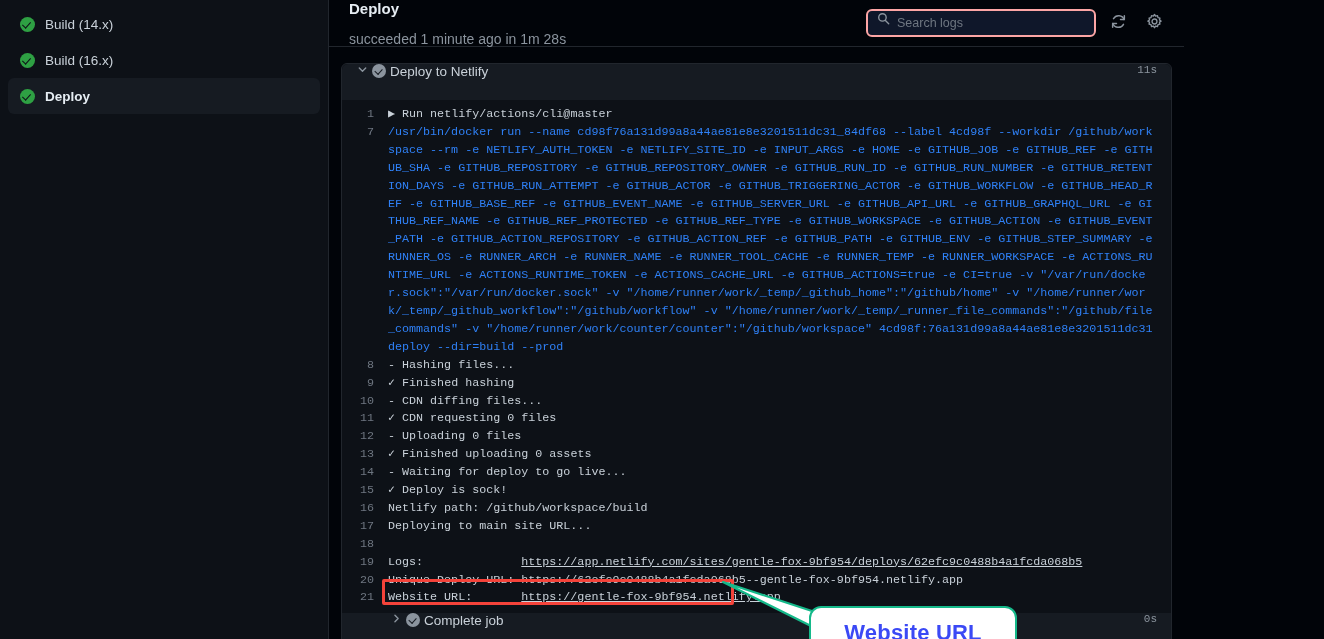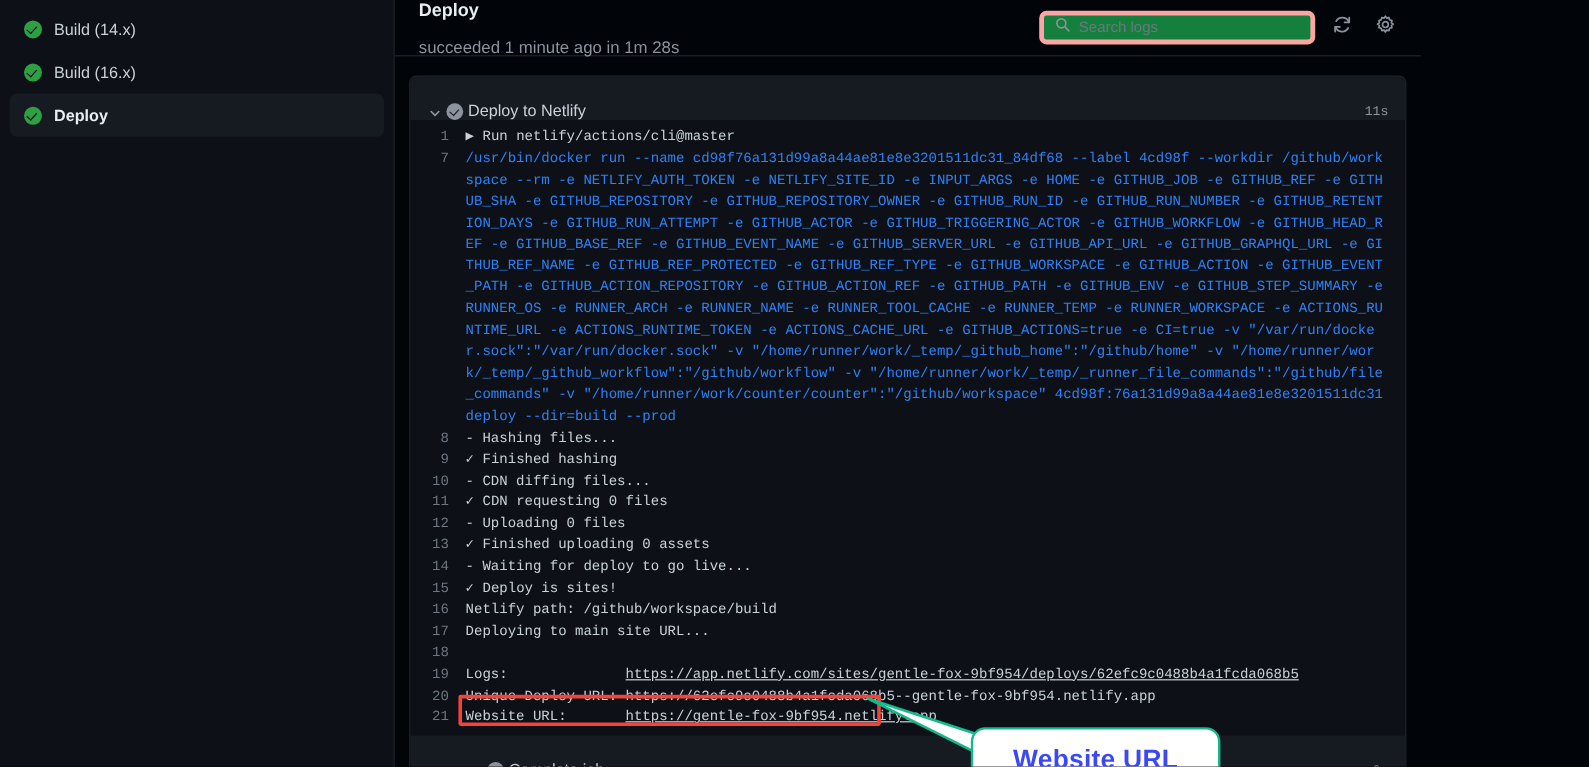--- a/index.html
+++ b/index.html
@@ -47,22 +47,22 @@
     padding:0 16px 0 20px;
     border-bottom:1px solid #21262d;
   }
   #header .titles { display:flex; flex-direction:column; justify-content:center; }
   #header .h-title { font-size:15px; font-weight:700; color:#e6edf3; line-height:18px; }
   #header .h-sub { font-size:14px; color:#8b949e; line-height:15px; margin-top:14px; }
   #header .spacer { flex:1; }
 
   .searchbox {
     width:230px; height:28px;
-    background:#15803d; border:4px solid #fca5a5; border-radius:6px;
-    display:flex; align-items:center; gap:7px; padding:0 9px;
+    background:#0f172a; border:2px solid #fca5a5; border-radius:6px;
+    display:flex; gap:7px; padding:0 9px;
   }
   .searchbox input {
     background:transparent; border:0; outline:0;
     color:#c9d1d9; font-size:12.5px; width:100%;
     font-family:"Liberation Sans", sans-serif;
   }
   .searchbox input::placeholder { color:#6e7681; }
   .hdr-btn {
     width:28px; height:28px; margin-left:8px;
     display:flex; align-items:center; justify-content:center;
@@ -72,21 +72,21 @@
   
   #logwrap { flex:1; padding:16px 12px 0 12px; overflow:hidden; position:relative; }
   #logpanel {
     background:#0d1117;
     border:1px solid #21262d;
     border-radius:6px;
     height:607px;
     overflow:hidden;
   }
   .grp-header {
-    height:36px; display:flex; align-items:flex-end;
+    height:36px; display:flex; align-items:flex-start;
     background:#161b22; padding:0 14px 0 14px; gap:4px;
     border-radius:6px 6px 0 0;
   }
   .grp-header.bottom { border-radius:0; background:#161b22; margin-top:0;padding-left:48px; }
   .chev { color:#8b949e; font-size:13px; width:12px; display:flex; justify-content:center; }
   .check-grey {
     width:14px; height:14px; flex:0 0 14px; border-radius:50%;
     background:#8b949e; position:relative;
   }
   .check-grey::after{
@@ -242,21 +242,21 @@
           <div class="logline">
             <span class="ln">13</span>
             <span class="lt c-grey">✓ Finished uploading 0 assets</span>
           </div>
           <div class="logline">
             <span class="ln">14</span>
             <span class="lt c-grey">- Waiting for deploy to go live...</span>
           </div>
           <div class="logline">
             <span class="ln">15</span>
-            <span class="lt c-grey">✓ Deploy is sites!</span>
+            <span class="lt c-grey">✓ Deploy is sock!</span>
           </div>
           <div class="logline">
             <span class="ln">16</span>
             <span class="lt c-grey">Netlify path: /github/workspace/build</span>
           </div>
           <div class="logline">
             <span class="ln">17</span>
             <span class="lt c-grey">Deploying to main site URL...</span>
           </div>
           <div class="logline">

